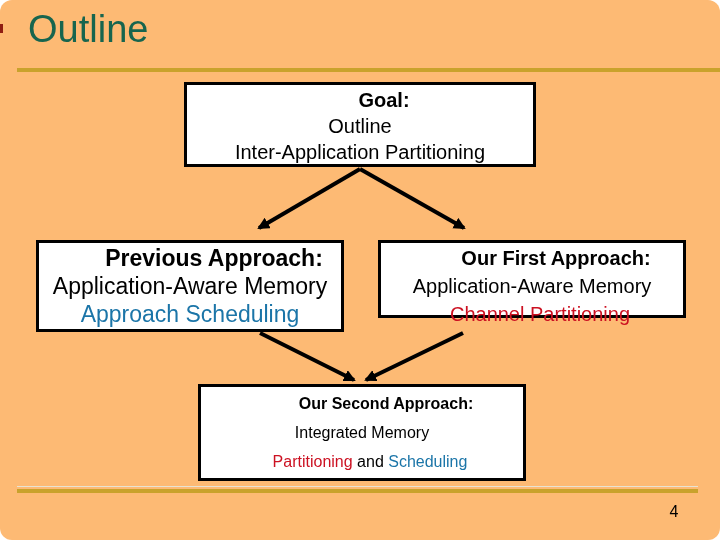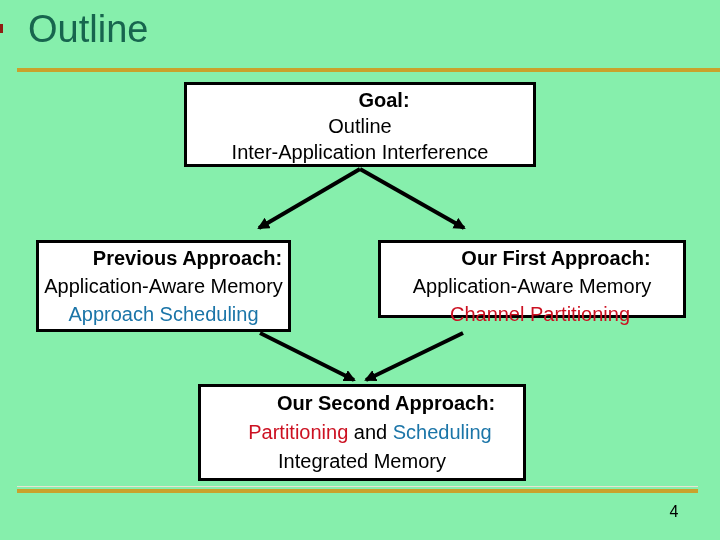--- a/index.html
+++ b/index.html
@@ -8,21 +8,22 @@
     width: 720px;
     height: 540px;
     background: #ffffff;
     font-family: "Liberation Sans", sans-serif;
     overflow: hidden;
   }
   .slide {
     position: relative;
     width: 720px;
     height: 540px;
-    background: #86efac;
+    background: #fdba74;
+    border-radius: 12px;
   }
   .corner-red-square {
     position: absolute;
     left: 0;
     top: 24px;
     width: 3px;
     height: 9px;
     background: var(--corner-red, #8F1D12);
   }
   .slide-title {
@@ -65,30 +66,30 @@
     text-align: center;
     color: #000000;
     box-sizing: border-box;
   }
   .dbox .ln { display: block; }
   .goal-box {
     left: 184px; top: 82px; width: 352px; height: 85px;
     font-size: 20px; line-height: 26px; padding-top: 2px;
   }
   .prev-box {
-    left: 36px; top: 240px; width: 255px; height: 92px;
-    font-size: 20px; line-height: 28px; padding-top: 1px;
+    left: 36px; top: 240px; width: 308px; height: 92px;
+    font-size: 23px; line-height: 28px; padding-top: 1px;
   }
   .first-box {
     left: 378px; top: 240px; width: 308px; height: 78px;
     font-size: 20px; line-height: 28px; padding-top: 1px;
   }
   .second-box {
     left: 198px; top: 384px; width: 328px; height: 97px;
-    font-size: 20px; line-height: 29px; padding-top: 2px;
+    font-size: 16px; line-height: 29px; padding-top: 2px;
   }
   .bold { font-weight: 700; padding-left: 48px; }
   .txt-blue { color: var(--text-blue, #1B75A8); }
   .txt-red  { color: var(--text-red, #CC1122); margin-left: 16px; }
   .arrows-svg {
     position: absolute;
     left: 0; top: 0;
     width: 720px; height: 540px;
     pointer-events: none;
   }
@@ -109,21 +110,21 @@
 
   <div class="corner-red-square"></div>
 
   <div class="slide-title">Outline</div>
 
   <div class="rule-top"></div>
 
   <div class="dbox goal-box">
     <span class="ln bold">Goal:</span>
     <span class="ln">Outline</span>
-    <span class="ln">Inter-Application Interference</span>
+    <span class="ln">Inter-Application Partitioning</span>
   </div>
 
   <svg class="arrows-svg" viewBox="0 0 720 540" xmlns="http://www.w3.org/2000/svg">
     <defs>
       <marker id="ah" markerUnits="userSpaceOnUse" markerWidth="14" markerHeight="14" refX="10" refY="6" orient="auto">
         <path d="M0,0 L12,6 L0,12 Z" fill="#000000"></path>
       </marker>
     </defs>
     <line x1="360" y1="169" x2="259" y2="228" stroke="#000000" stroke-width="4" marker-end="url(#ah)"></line>
     <line x1="360" y1="169" x2="464" y2="228" stroke="#000000" stroke-width="4" marker-end="url(#ah)"></line>
@@ -138,22 +139,22 @@
   </div>
 
   <div class="dbox first-box">
     <span class="ln bold">Our First Approach:</span>
     <span class="ln">Application-Aware Memory</span>
     <span class="ln txt-red">Channel Partitioning</span>
   </div>
 
   <div class="dbox second-box">
     <span class="ln bold">Our Second Approach:</span>
+    <span class="ln">Integrated Memory</span>
     <span class="ln"><span class="txt-red">Partitioning</span><span> and </span><span class="txt-blue">Scheduling</span></span>
-    <span class="ln">Integrated Memory</span>
   </div>
 
   <div class="rule-bottom-faint"></div>
   <div class="rule-bottom"></div>
 
   <div class="page-number">4</div>
 
 </div>
 
 </body></html>

